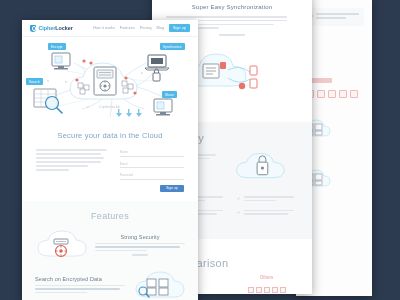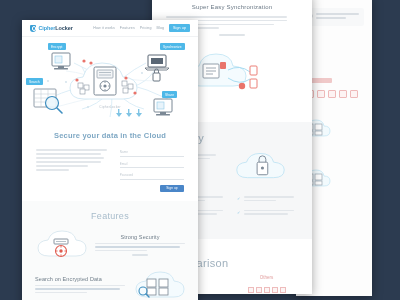--- a/index.html
+++ b/index.html
@@ -92,21 +92,21 @@
   .tag.t1 { left:26px;  top:6px; }
   .tag.t2 { left:138px; top:6px; }
   .tag.t3 { left:4px;   top:41px; }
   .tag.t4 { left:140px; top:54px; }
   .cloud-caption {
     position:absolute; left:0; right:0; top:68px; text-align:center;
     font-size:3.2px; color:#b5bfc8; letter-spacing:.2px;
   }
 
   .hero-title {
-    text-align:center; font-size:7.5px; color:#7fa8c4; font-weight:700;
+    text-align:center; font-size:7.5px; color:#7fa8c4; font-weight:400;
     letter-spacing:.2px; margin-top:2px;
   }
 
   
   .signup { display:flex; gap:10px; padding:9px 14px 0; }
   .sig-copy { flex:1.15; }
   .sig-line { height:1.6px;background:#e3e7eb;border-radius:1px;margin-bottom:2.4px; }
   .sig-line.w95{width:96%} .sig-line.w88{width:88%} .sig-line.w92{width:92%}
   .sig-line.w70{width:70%} .sig-line.w45{width:45%}
   .sig-form { flex:1; padding-top:1px; }

